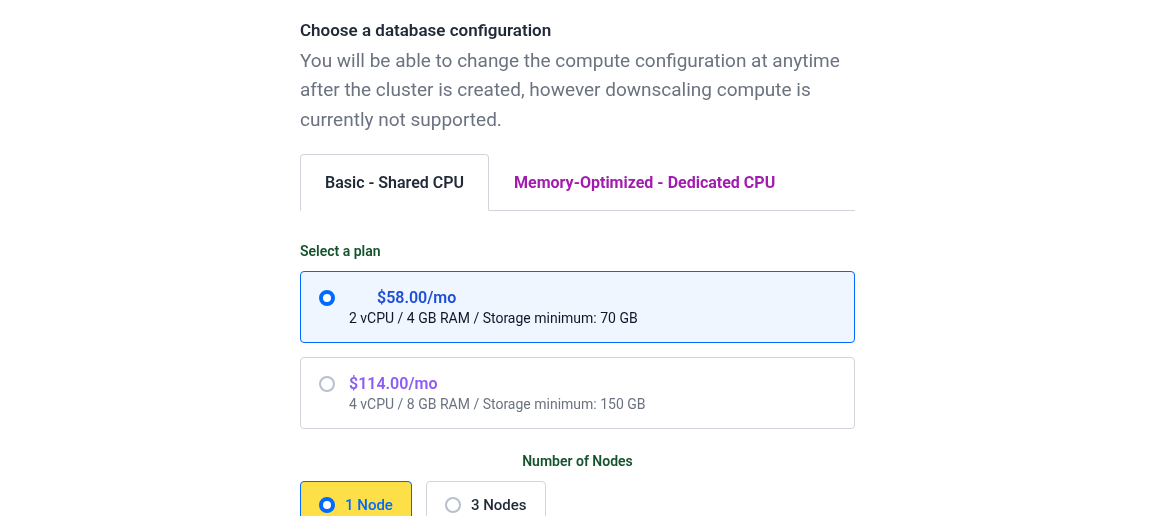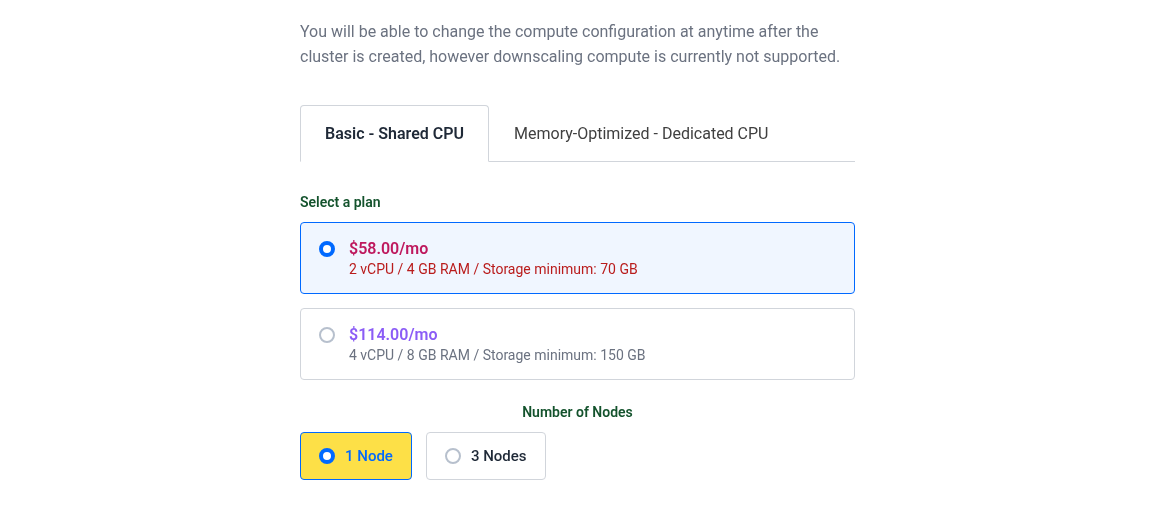--- a/index.html
+++ b/index.html
@@ -18,38 +18,38 @@
     .container {
       width: 555px;
     }
     .section-title {
       font-size: 17px;
       font-weight: 600;
       color: #1f2937;
       margin-bottom: 6px;
     }
     .section-description {
-      font-size: 16px;
+      font-size: 19px;
       color: #6b7280;
       line-height: 1.55;
-      margin-bottom: 35px;
+      margin-bottom: 20px;
     }
     .tabs {
       display: flex;
       border-bottom: 1px solid #d1d5db;
       margin-bottom: 32px;
     }
     .tab {
       padding: 18px 24px;
       font-size: 16px;
-      font-weight: 400;
+      font-weight: 700;
       cursor: pointer;
       border: 1px solid transparent;
       border-bottom: none;
-      color: #404040;
+      color: #a21caf;
       position: relative;
     }
     .tab.active {
       border: 1px solid #d1d5db;
       border-bottom: 1px solid #ffffff;
       margin-bottom: -1px;
       border-radius: 4px 4px 0 0;
       font-weight: 600;
       color: #1f2937;
     }
@@ -91,28 +91,29 @@
     .plan-content {
       flex: 1;
     }
     .plan-price {
       font-size: 16px;
       font-weight: 600;
       color: #8b5cf6;
       margin-bottom: 3px;
     }
     .plan-card.selected .plan-price {
-      color: #be185d;
+      color: #1d4ed8;
+      margin-left: 28px;
     }
     .plan-specs {
       font-size: 14px;
       color: #6b7280;
     }
     .plan-card.selected .plan-specs {
-      color: #b91c1c;
+      color: #0f172a;
     }
     .nodes-section {
       margin-top: 24px;
       text-align: center;
     }
     .node-options {
       display: flex;
       gap: 14px;
     }
     .node-card {
@@ -139,20 +140,21 @@
     }
     .node-card .radio {
       margin-right: 10px;
       margin-top: 0;
     }
   </style>
 </head>
 <body>
 
 <div class="container">
+  <h2 class="section-title">Choose a database configuration</h2>
   <p class="section-description">You will be able to change the compute configuration at anytime after the cluster is created, however downscaling compute is currently not supported.</p>
 
   <div class="tabs">
     <div class="tab active">Basic - Shared CPU</div>
     <div class="tab">Memory-Optimized - Dedicated CPU</div>
   </div>
 
   <div class="plans-section">
     <div class="subsection-title">Select a plan</div>
 

